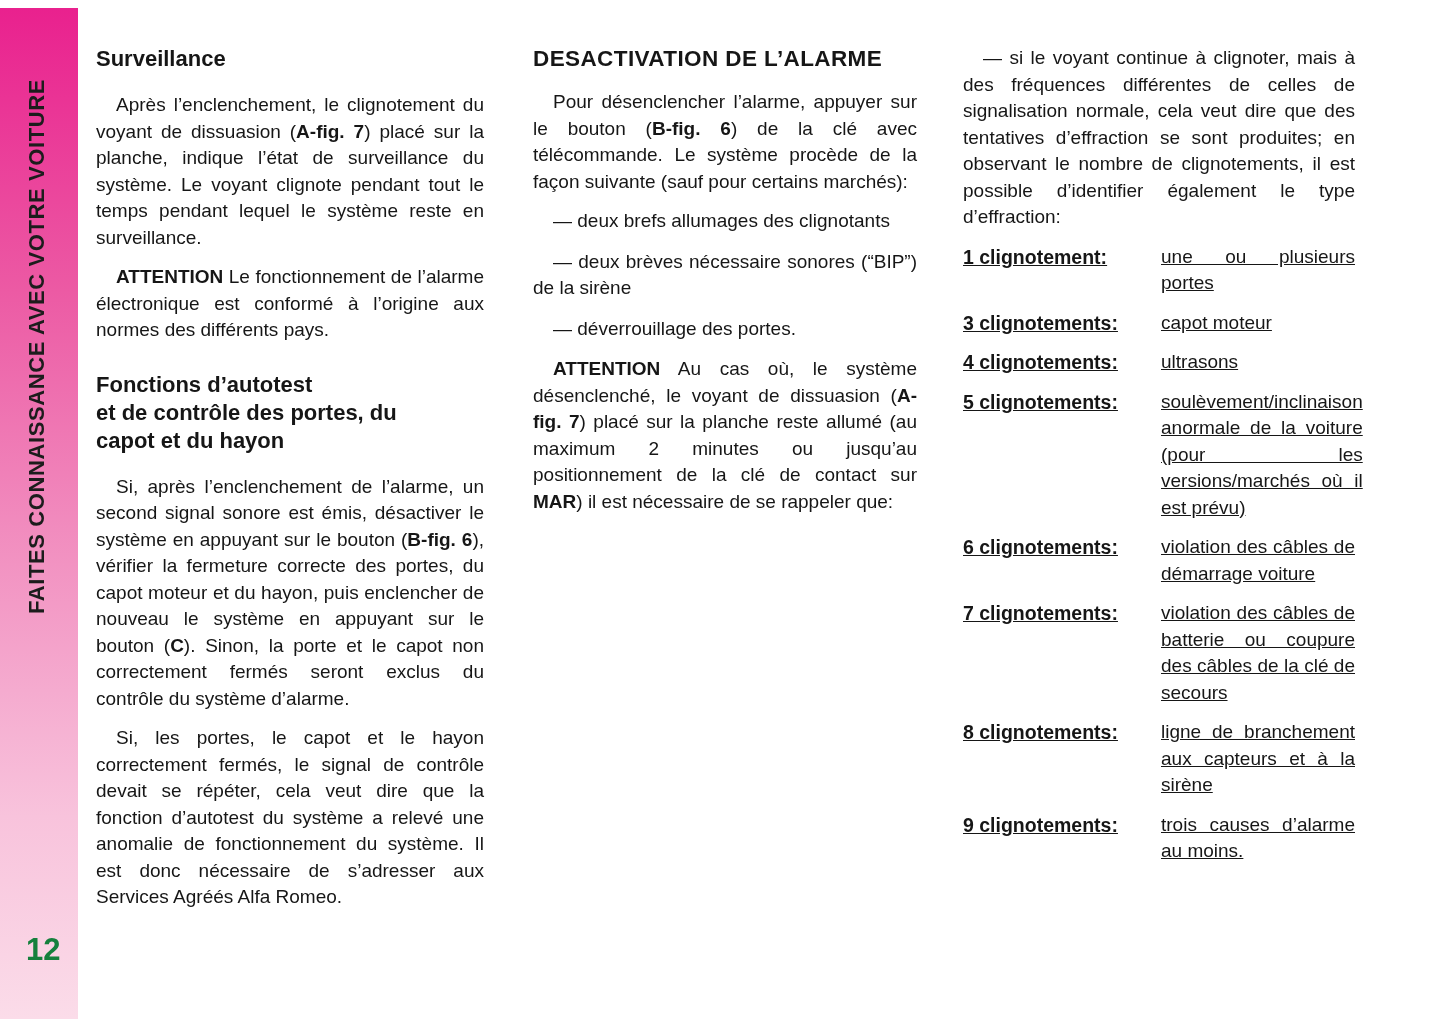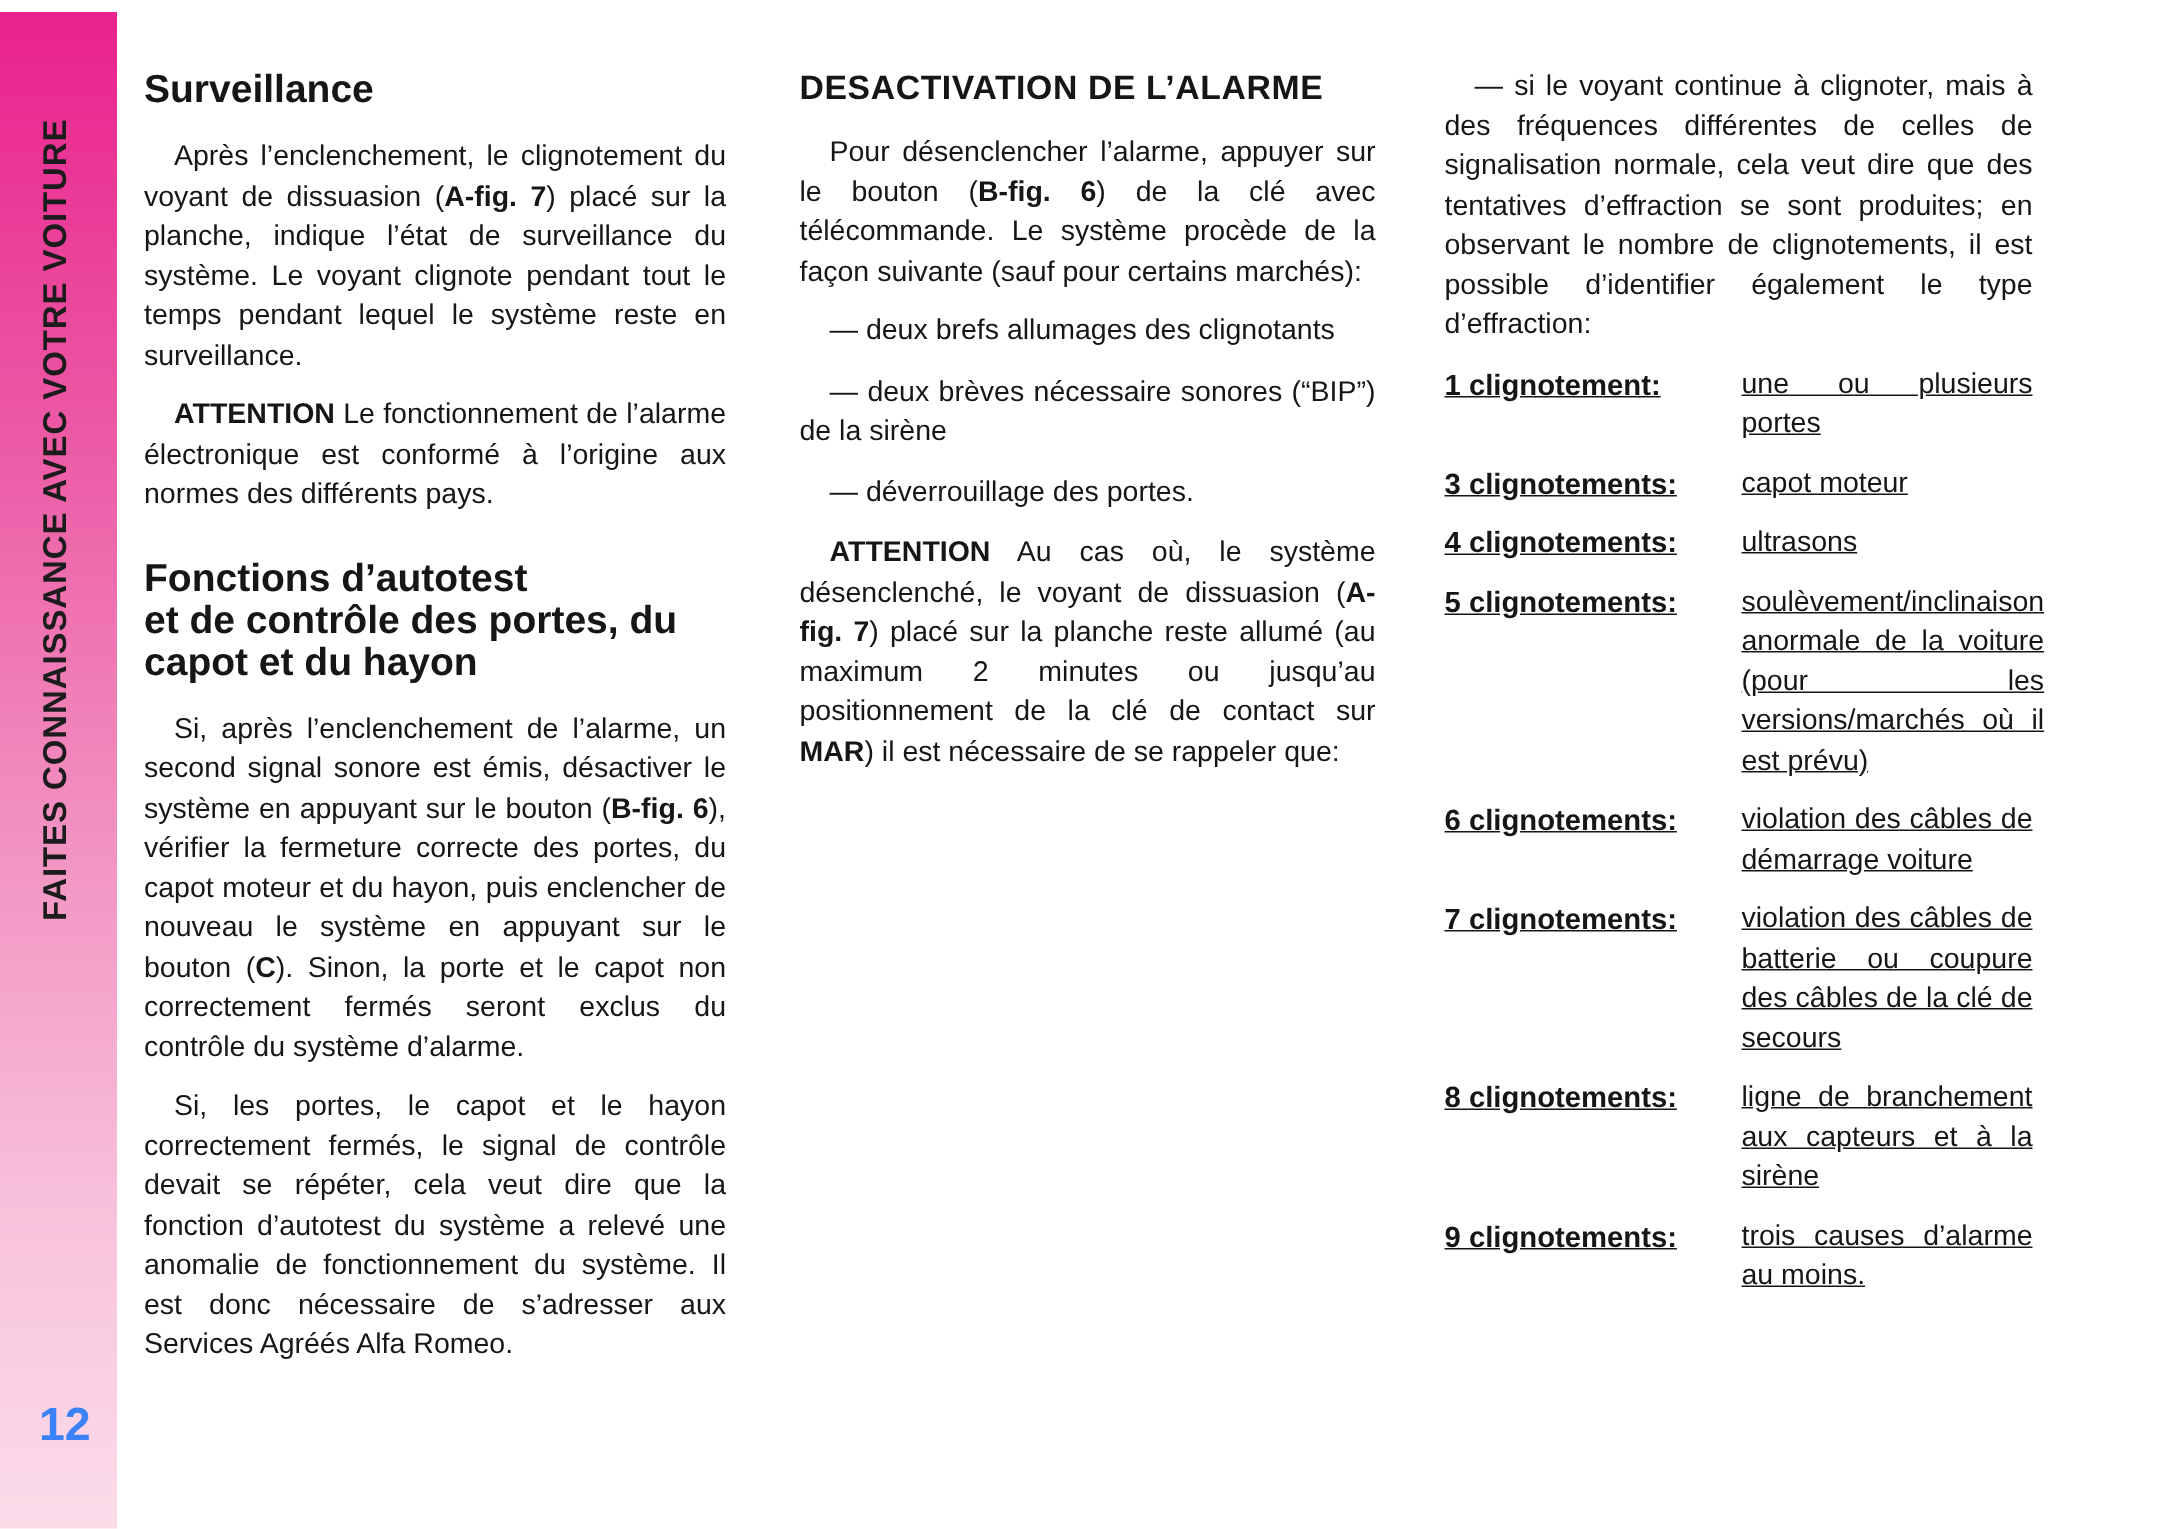--- a/index.html
+++ b/index.html
@@ -18,35 +18,35 @@
   }
   .vtext{
     position:absolute;left:24px;top:614px;
     transform:rotate(-90deg);transform-origin:0 0;
     white-space:nowrap;
     font-size:22px;font-weight:bold;letter-spacing:0.6px;
     color:#1c1c1c;
   }
   .pagenum{
     position:absolute;left:26px;top:932px;
-    font-size:31px;font-weight:bold;color:#3b82f6;
+    font-size:31px;font-weight:bold;color:#15803d;
   }
   
   .col{position:absolute;top:45px;}
   .col1{left:96px;width:388px;}
   .col2{left:533px;width:384px;}
   .col3{left:963px;width:392px;}
   p{
     margin:0 0 13px 0;
     font-size:19px;line-height:26.5px;
     text-align:justify;text-indent:20px;
   }
   h3{
     margin:0 0 19px 0;
-    font-size:26px;line-height:28px;font-weight:bold;
+    font-size:22px;line-height:28px;font-weight:bold;
     white-space:pre-line;
   }
   h3.section2{margin-top:27px;}
   h2{
     margin:0 0 17px 0;
     font-size:22.5px;line-height:27px;font-weight:bold;
     letter-spacing:0.4px;
   }
   .bullet{margin-bottom:14px;}
   

